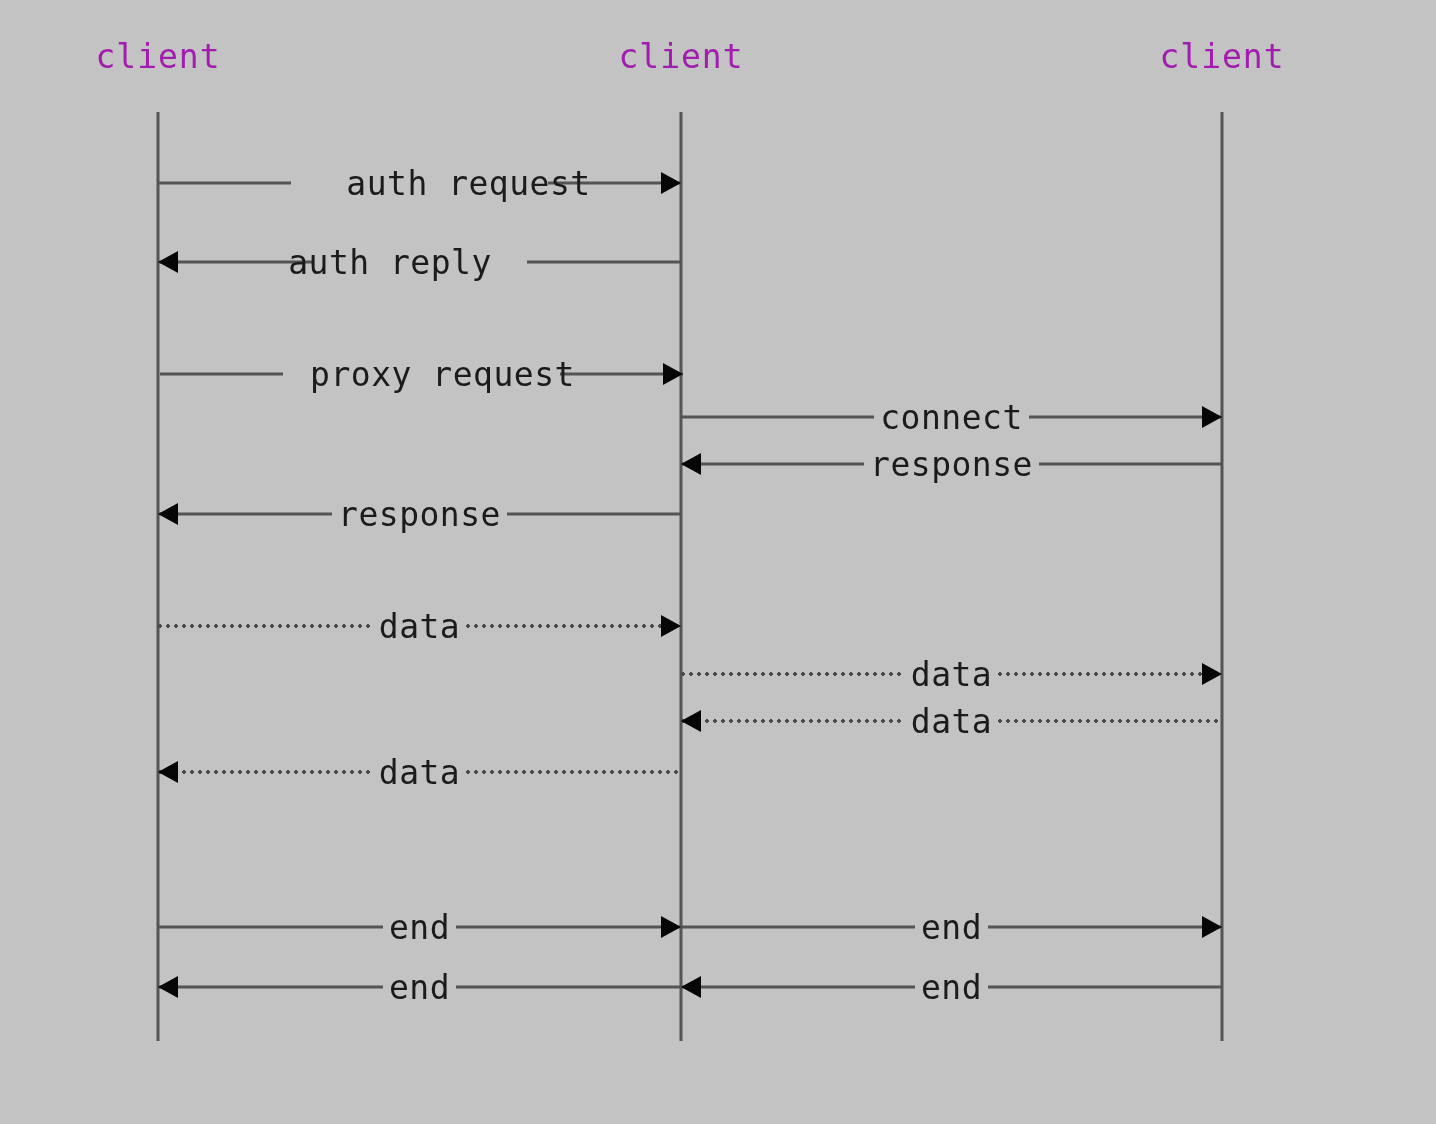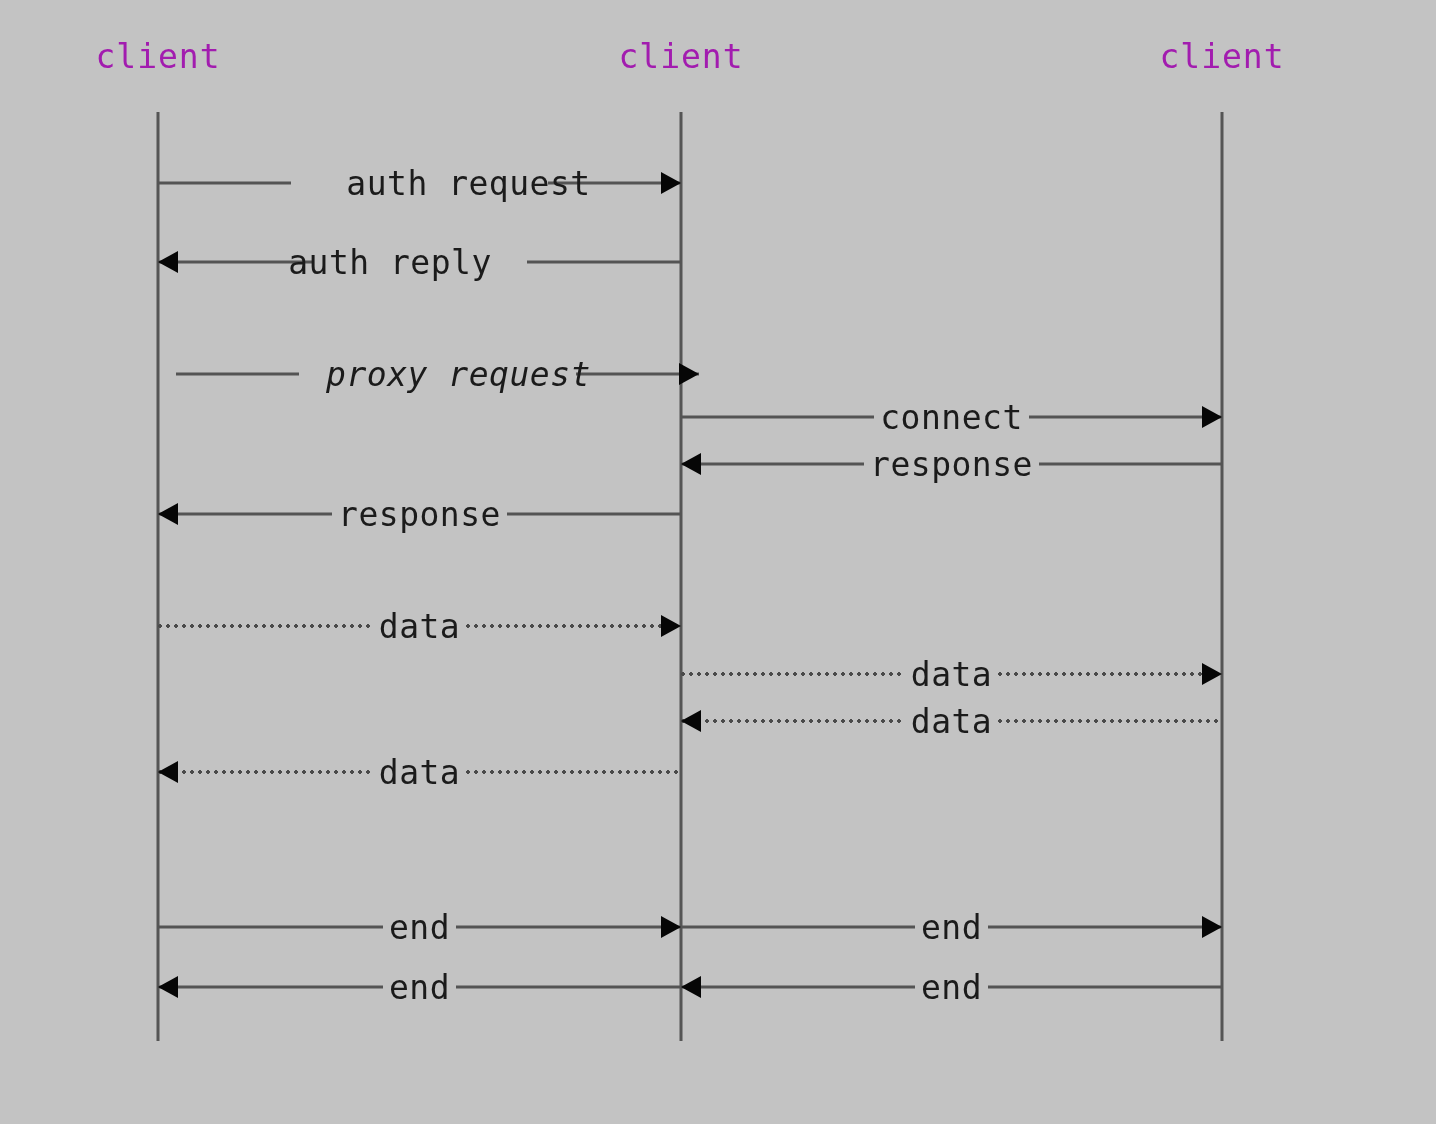--- a/index.html
+++ b/index.html
@@ -110,21 +110,21 @@
         <div class="label">auth request</div>
       </div>
       <div class="msg" style="left: 158px; width: 464px; top: 262px;">
         <div class="track">
           <div class="seg" style="left: 0px; width: 153.656px;"></div>
           <div class="seg" style="left: 369.344px; width: 153.656px;"></div>
           <div class="arrowhead left" style="left: 0px;"></div>
         </div>
         <div class="label">auth reply</div>
       </div>
-      <div class="msg" style="left: 176px; width: 565px; top: 374px; font-style: italic;">
+      <div class="msg" style="left: 160px; width: 565px; top: 374px;">
         <div class="track">
           <div class="seg" style="left: 0px; width: 123.109px;"></div>
           <div class="seg" style="left: 399.891px; width: 123.109px;"></div>
           <div class="arrowhead right" style="left: 523px;"></div>
         </div>
         <div class="label">proxy request</div>
       </div>
       <div class="msg" style="left: 681px; width: 541px; top: 417px;">
         <div class="track">
           <div class="seg" style="left: 0px; width: 193.211px;"></div>

